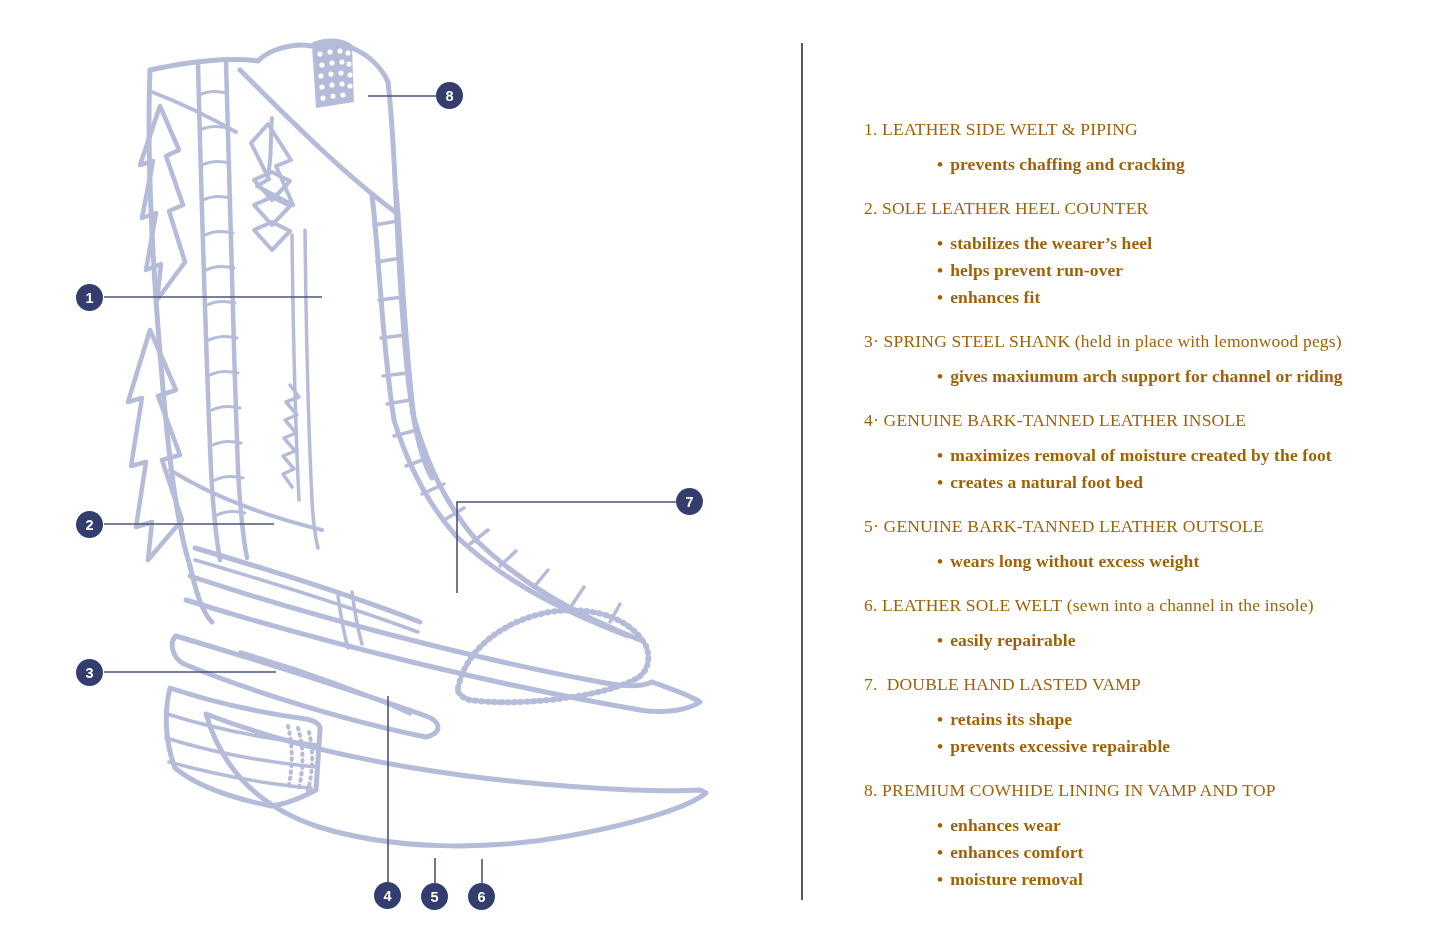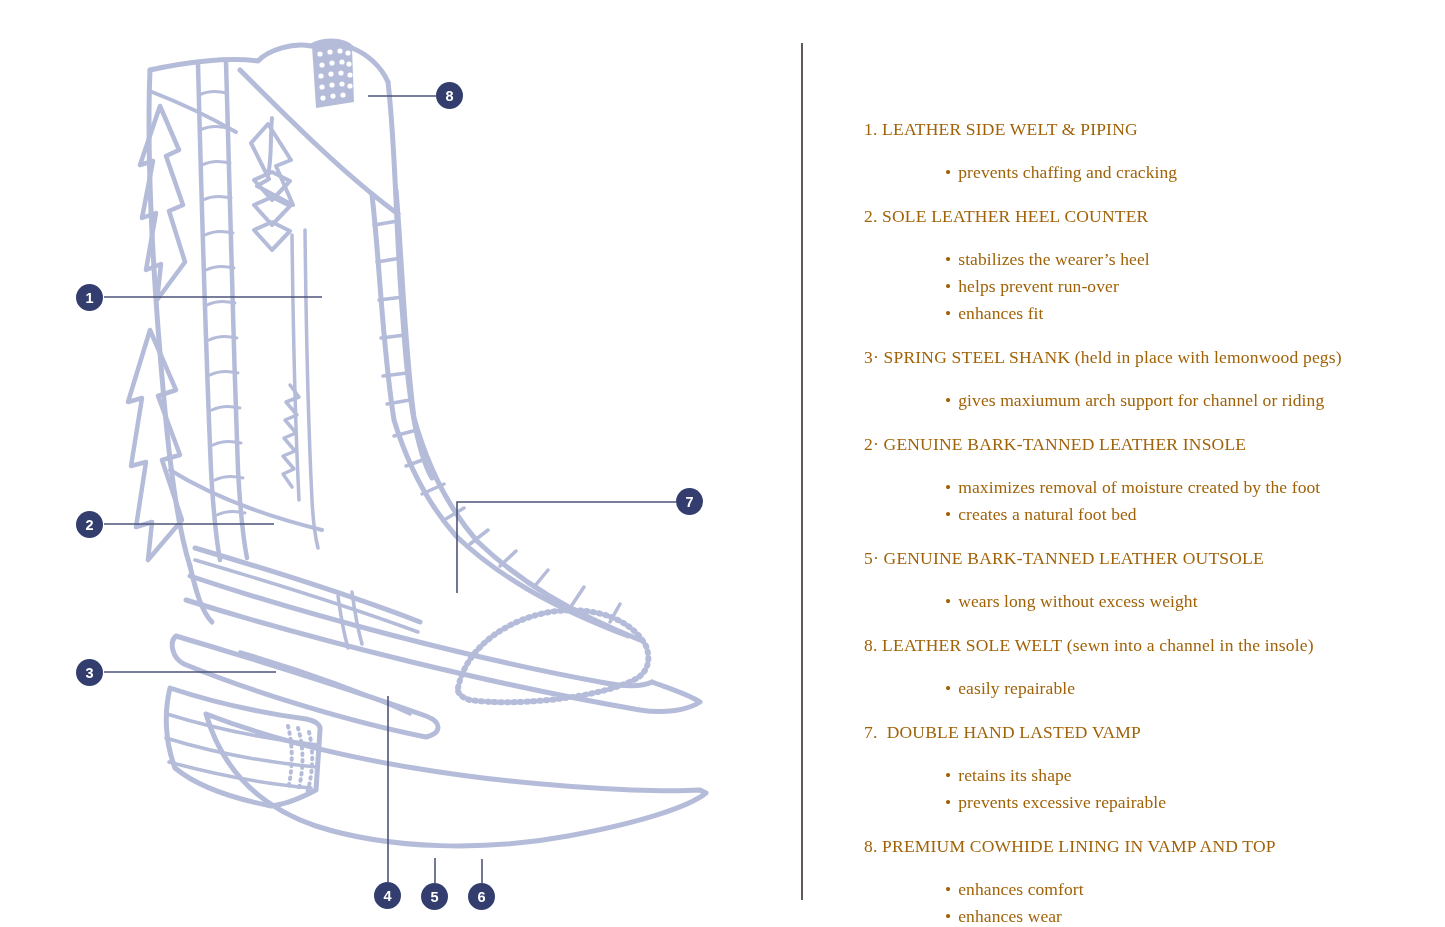--- a/index.html
+++ b/index.html
@@ -18,21 +18,21 @@
     letter-spacing:0;user-select:none;
   }
   
   .divider{position:absolute;left:801px;top:43px;width:2px;height:857px;background:#60565c;}
   
   .features{position:absolute;left:864px;top:116px;width:575px;color:#a16207;}
   .feature{margin:0 0 17px 0;}
   .feature-title{
     font-size:17.5px;line-height:27px;white-space:pre-wrap;letter-spacing:.2px;
   }
-  .feature-bullets{margin:16px;padding:0;list-style:none;}
+  .feature-bullets{margin:8px;padding:0;list-style:none;font-weight:bold;}
   .feature-bullet{
     font-size:17.5px;line-height:27px;padding-left:65px;letter-spacing:.1px;
   }
   .bullet-dot{margin-right:7px;}
 </style>
 </head>
 <body>
 
 <div class="stage">
 
@@ -150,52 +150,52 @@
     </div>
 
     <div class="feature">
       <div class="feature-title">3· SPRING STEEL SHANK (held in place with lemonwood pegs)</div>
       <ul class="feature-bullets">
         <li class="feature-bullet"><span class="bullet-dot">•</span><span>gives maxiumum arch support for channel or riding</span></li>
       </ul>
     </div>
 
     <div class="feature">
-      <div class="feature-title">2· GENUINE BARK-TANNED LEATHER INSOLE</div>
+      <div class="feature-title">4· GENUINE BARK-TANNED LEATHER INSOLE</div>
       <ul class="feature-bullets">
         <li class="feature-bullet"><span class="bullet-dot">•</span><span>maximizes removal of moisture created by the foot</span></li>
         <li class="feature-bullet"><span class="bullet-dot">•</span><span>creates a natural foot bed</span></li>
       </ul>
     </div>
 
     <div class="feature">
       <div class="feature-title">5· GENUINE BARK-TANNED LEATHER OUTSOLE</div>
       <ul class="feature-bullets">
         <li class="feature-bullet"><span class="bullet-dot">•</span><span>wears long without excess weight</span></li>
       </ul>
     </div>
 
     <div class="feature">
-      <div class="feature-title">8. LEATHER SOLE WELT (sewn into a channel in the insole)</div>
+      <div class="feature-title">6. LEATHER SOLE WELT (sewn into a channel in the insole)</div>
       <ul class="feature-bullets">
         <li class="feature-bullet"><span class="bullet-dot">•</span><span>easily repairable</span></li>
       </ul>
     </div>
 
     <div class="feature">
       <div class="feature-title">7.  DOUBLE HAND LASTED VAMP</div>
       <ul class="feature-bullets">
         <li class="feature-bullet"><span class="bullet-dot">•</span><span>retains its shape</span></li>
         <li class="feature-bullet"><span class="bullet-dot">•</span><span>prevents excessive repairable</span></li>
       </ul>
     </div>
 
     <div class="feature">
       <div class="feature-title">8. PREMIUM COWHIDE LINING IN VAMP AND TOP</div>
       <ul class="feature-bullets">
+        <li class="feature-bullet"><span class="bullet-dot">•</span><span>enhances wear</span></li>
         <li class="feature-bullet"><span class="bullet-dot">•</span><span>enhances comfort</span></li>
-        <li class="feature-bullet"><span class="bullet-dot">•</span><span>enhances wear</span></li>
         <li class="feature-bullet"><span class="bullet-dot">•</span><span>moisture removal</span></li>
       </ul>
     </div>
 
   </div>
 </div>
 
 </body></html>

